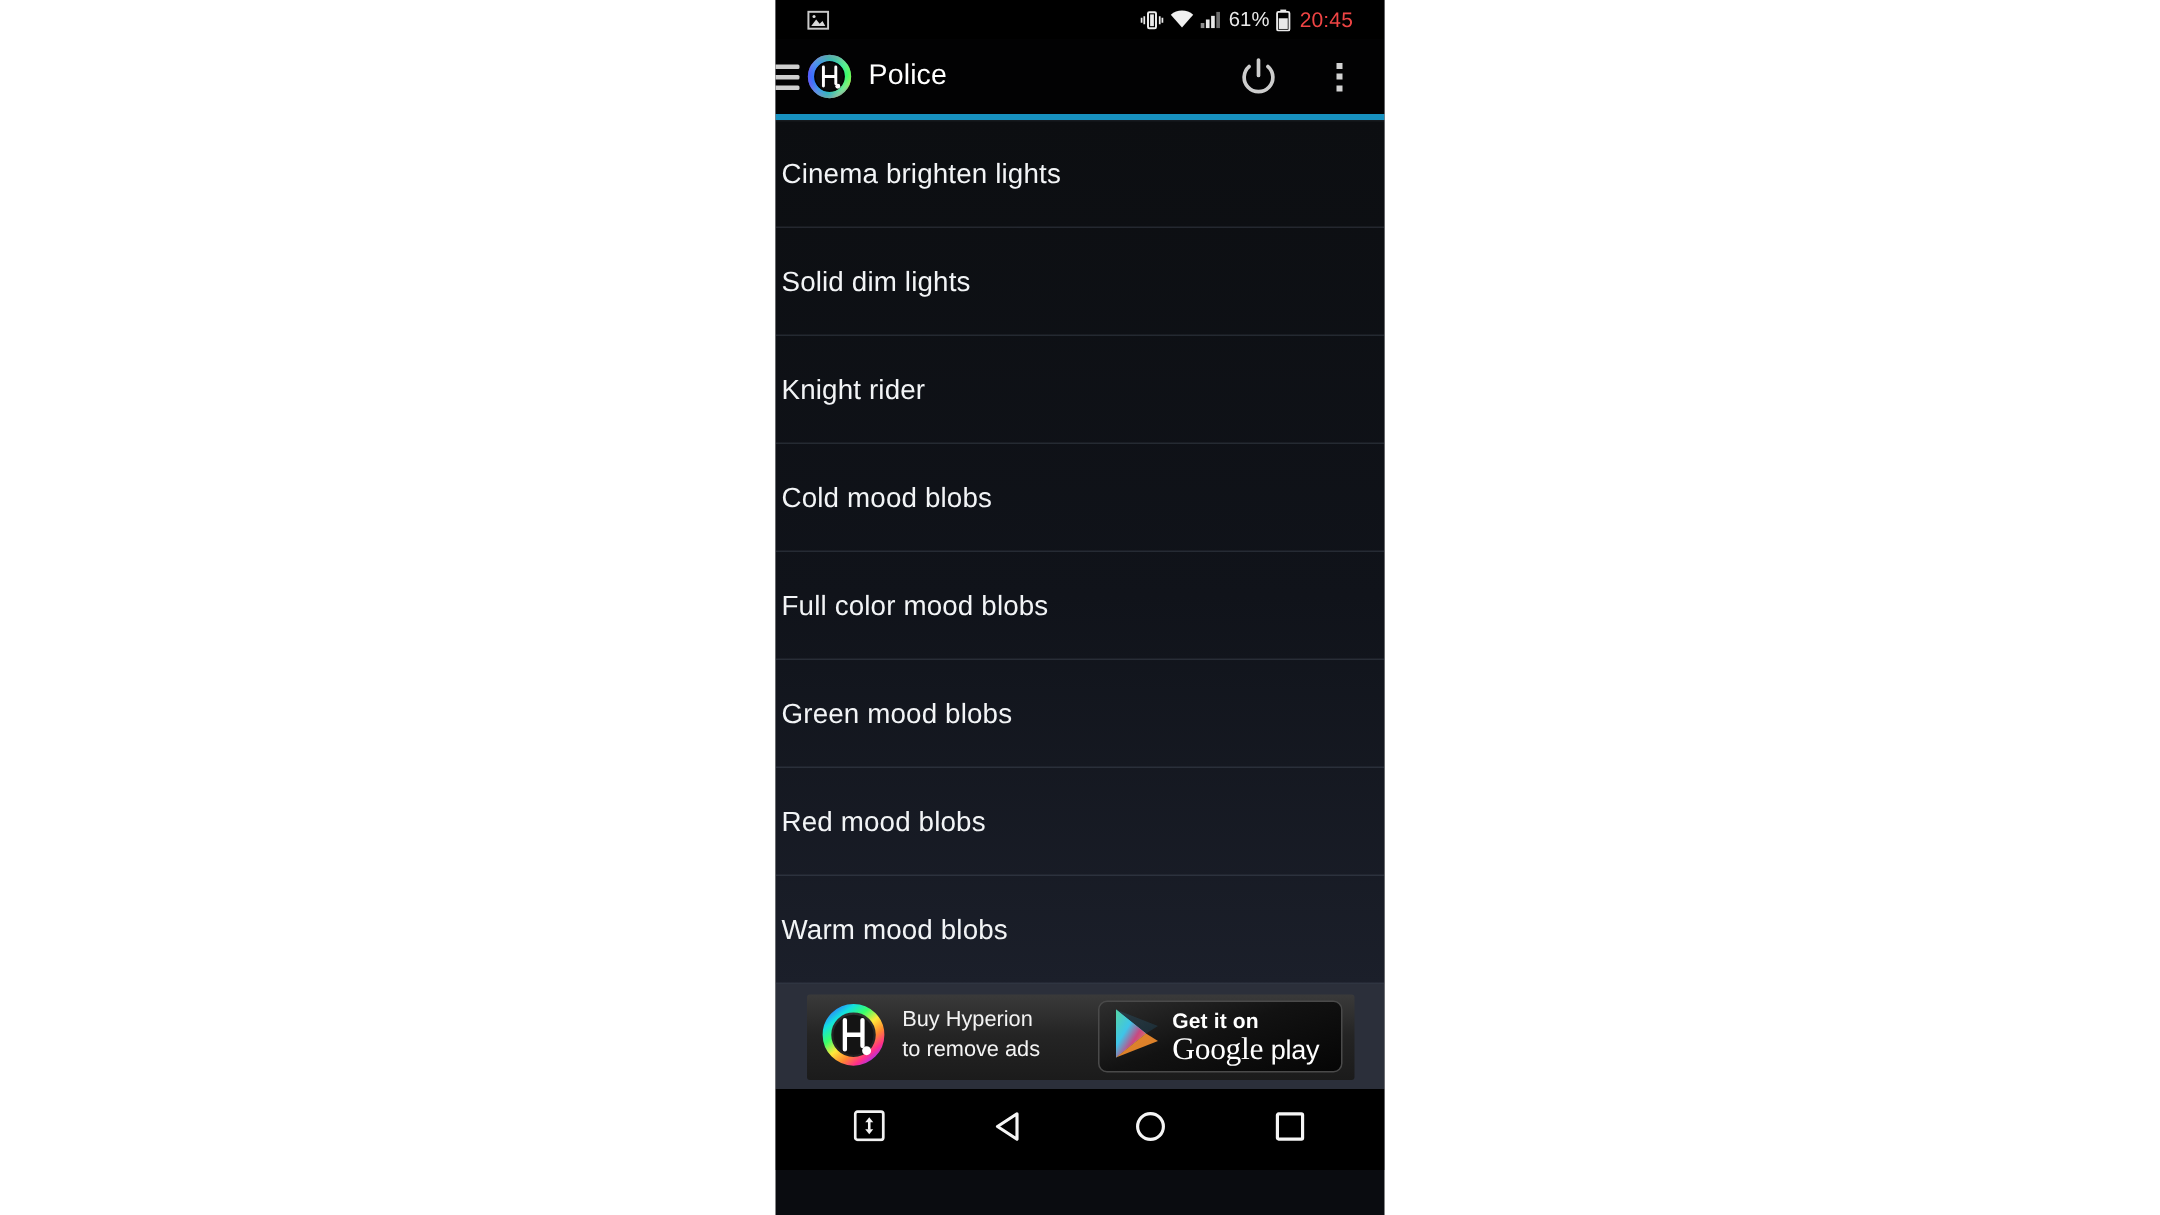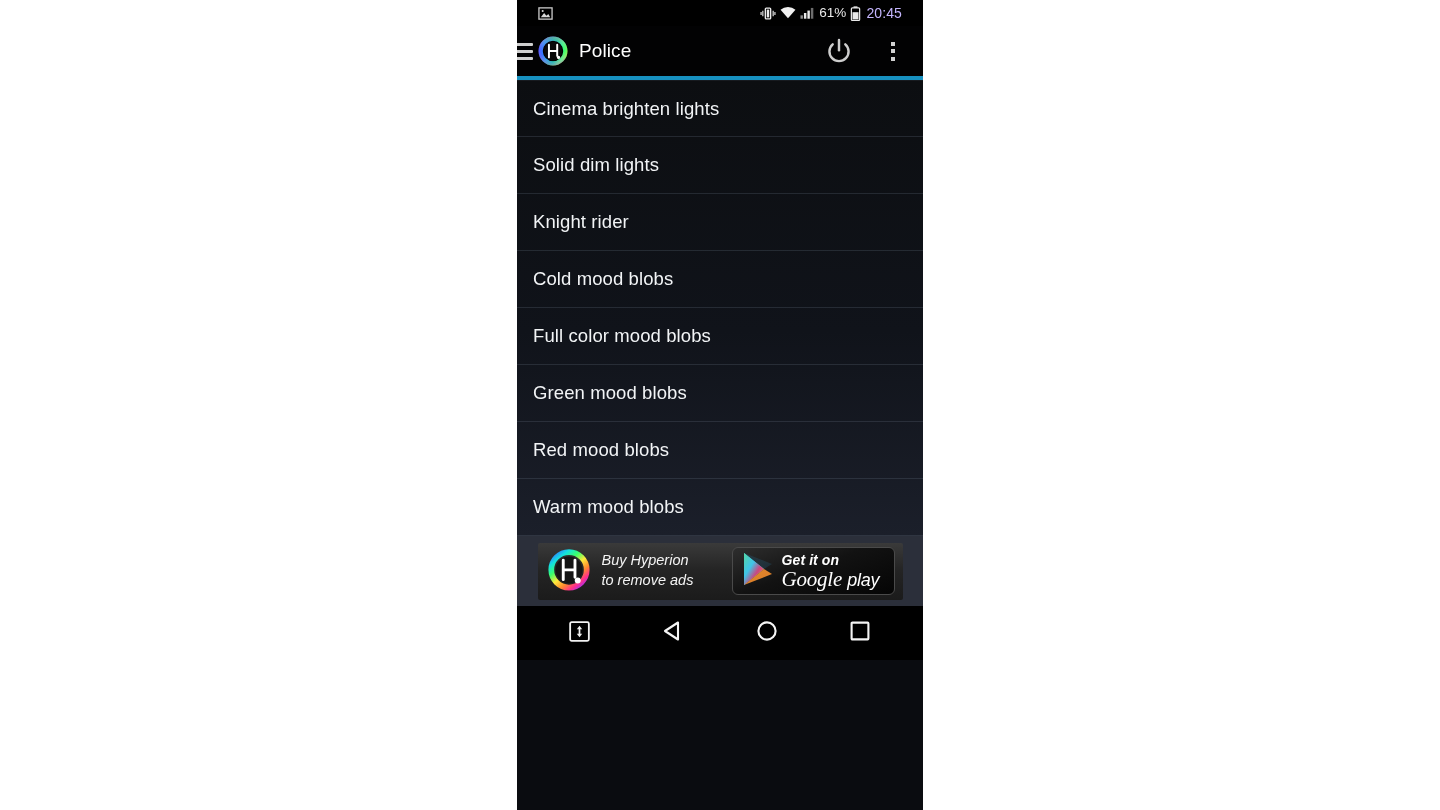--- a/index.html
+++ b/index.html
@@ -46,21 +46,21 @@
     margin-left: auto;
     display: flex;
     align-items: center;
     gap: 4px;
     color: #e8e8e8;
     font-size: 13.5px;
     letter-spacing: .1px;
   }
   .sb-icon { display: block; }
   .sb-text { color: #e9e9e9; font-size: 13.5px; line-height: 1; }
-  .sb-time { color: #c4b5fd; font-size: 14px; line-height: 1; margin-left: 1px; }
+  .sb-time { color: #ef4444; font-size: 14px; line-height: 1; margin-left: 1px; }
 
   
   .app-bar {
     position: relative;
     height: 50px;
     background: #020203;
     display: flex;
     align-items: center;
     padding: 0 6px 0 0;
     box-sizing: border-box;
@@ -120,24 +120,24 @@
     box-shadow: 0 0 0 0 transparent;
   }
 
   
   .effects-list {
     position: relative;
     background: linear-gradient(180deg, #0c0e11 0%, #10131a 55%, #1b1f2a 100%);
   }
   .list-item {
     position: relative;
-    height: 57px;
-    display: flex;
-    align-items: center;
-    padding-left: 16px;
+    height: 72px;
+    display: flex;
+    align-items: center;
+    padding-left: 4px;
     box-sizing: border-box;
     border-bottom: 1px solid rgba(120,130,150,0.22);
   }
   .list-item:first-child { border-top: 1px solid rgba(90,100,115,0.14); }
   .list-item .label {
     color: #f2f4f6;
     font-size: 18.5px;
     letter-spacing: .1px;
     white-space: nowrap;
   }
@@ -155,21 +155,20 @@
     width: 365px;
     height: 57px;
     background: linear-gradient(180deg, #3a3a3a 0%, #242424 48%, #1b1b1b 100%);
     border-radius: 2px;
     display: flex;
     align-items: center;
     padding: 16px 8px;
     box-sizing: border-box;
     position: relative;
     overflow: hidden;
-    font-style: italic;
   }
   .ad-logo { width: 46px; height: 46px; flex: none; position: relative; }
   .ad-text {
     margin-left: 10px;
     color: #f3f3f3;
     font-size: 14.5px;
     line-height: 1.35;
     white-space: nowrap;
   }
   .ad-text div { display: block; }

